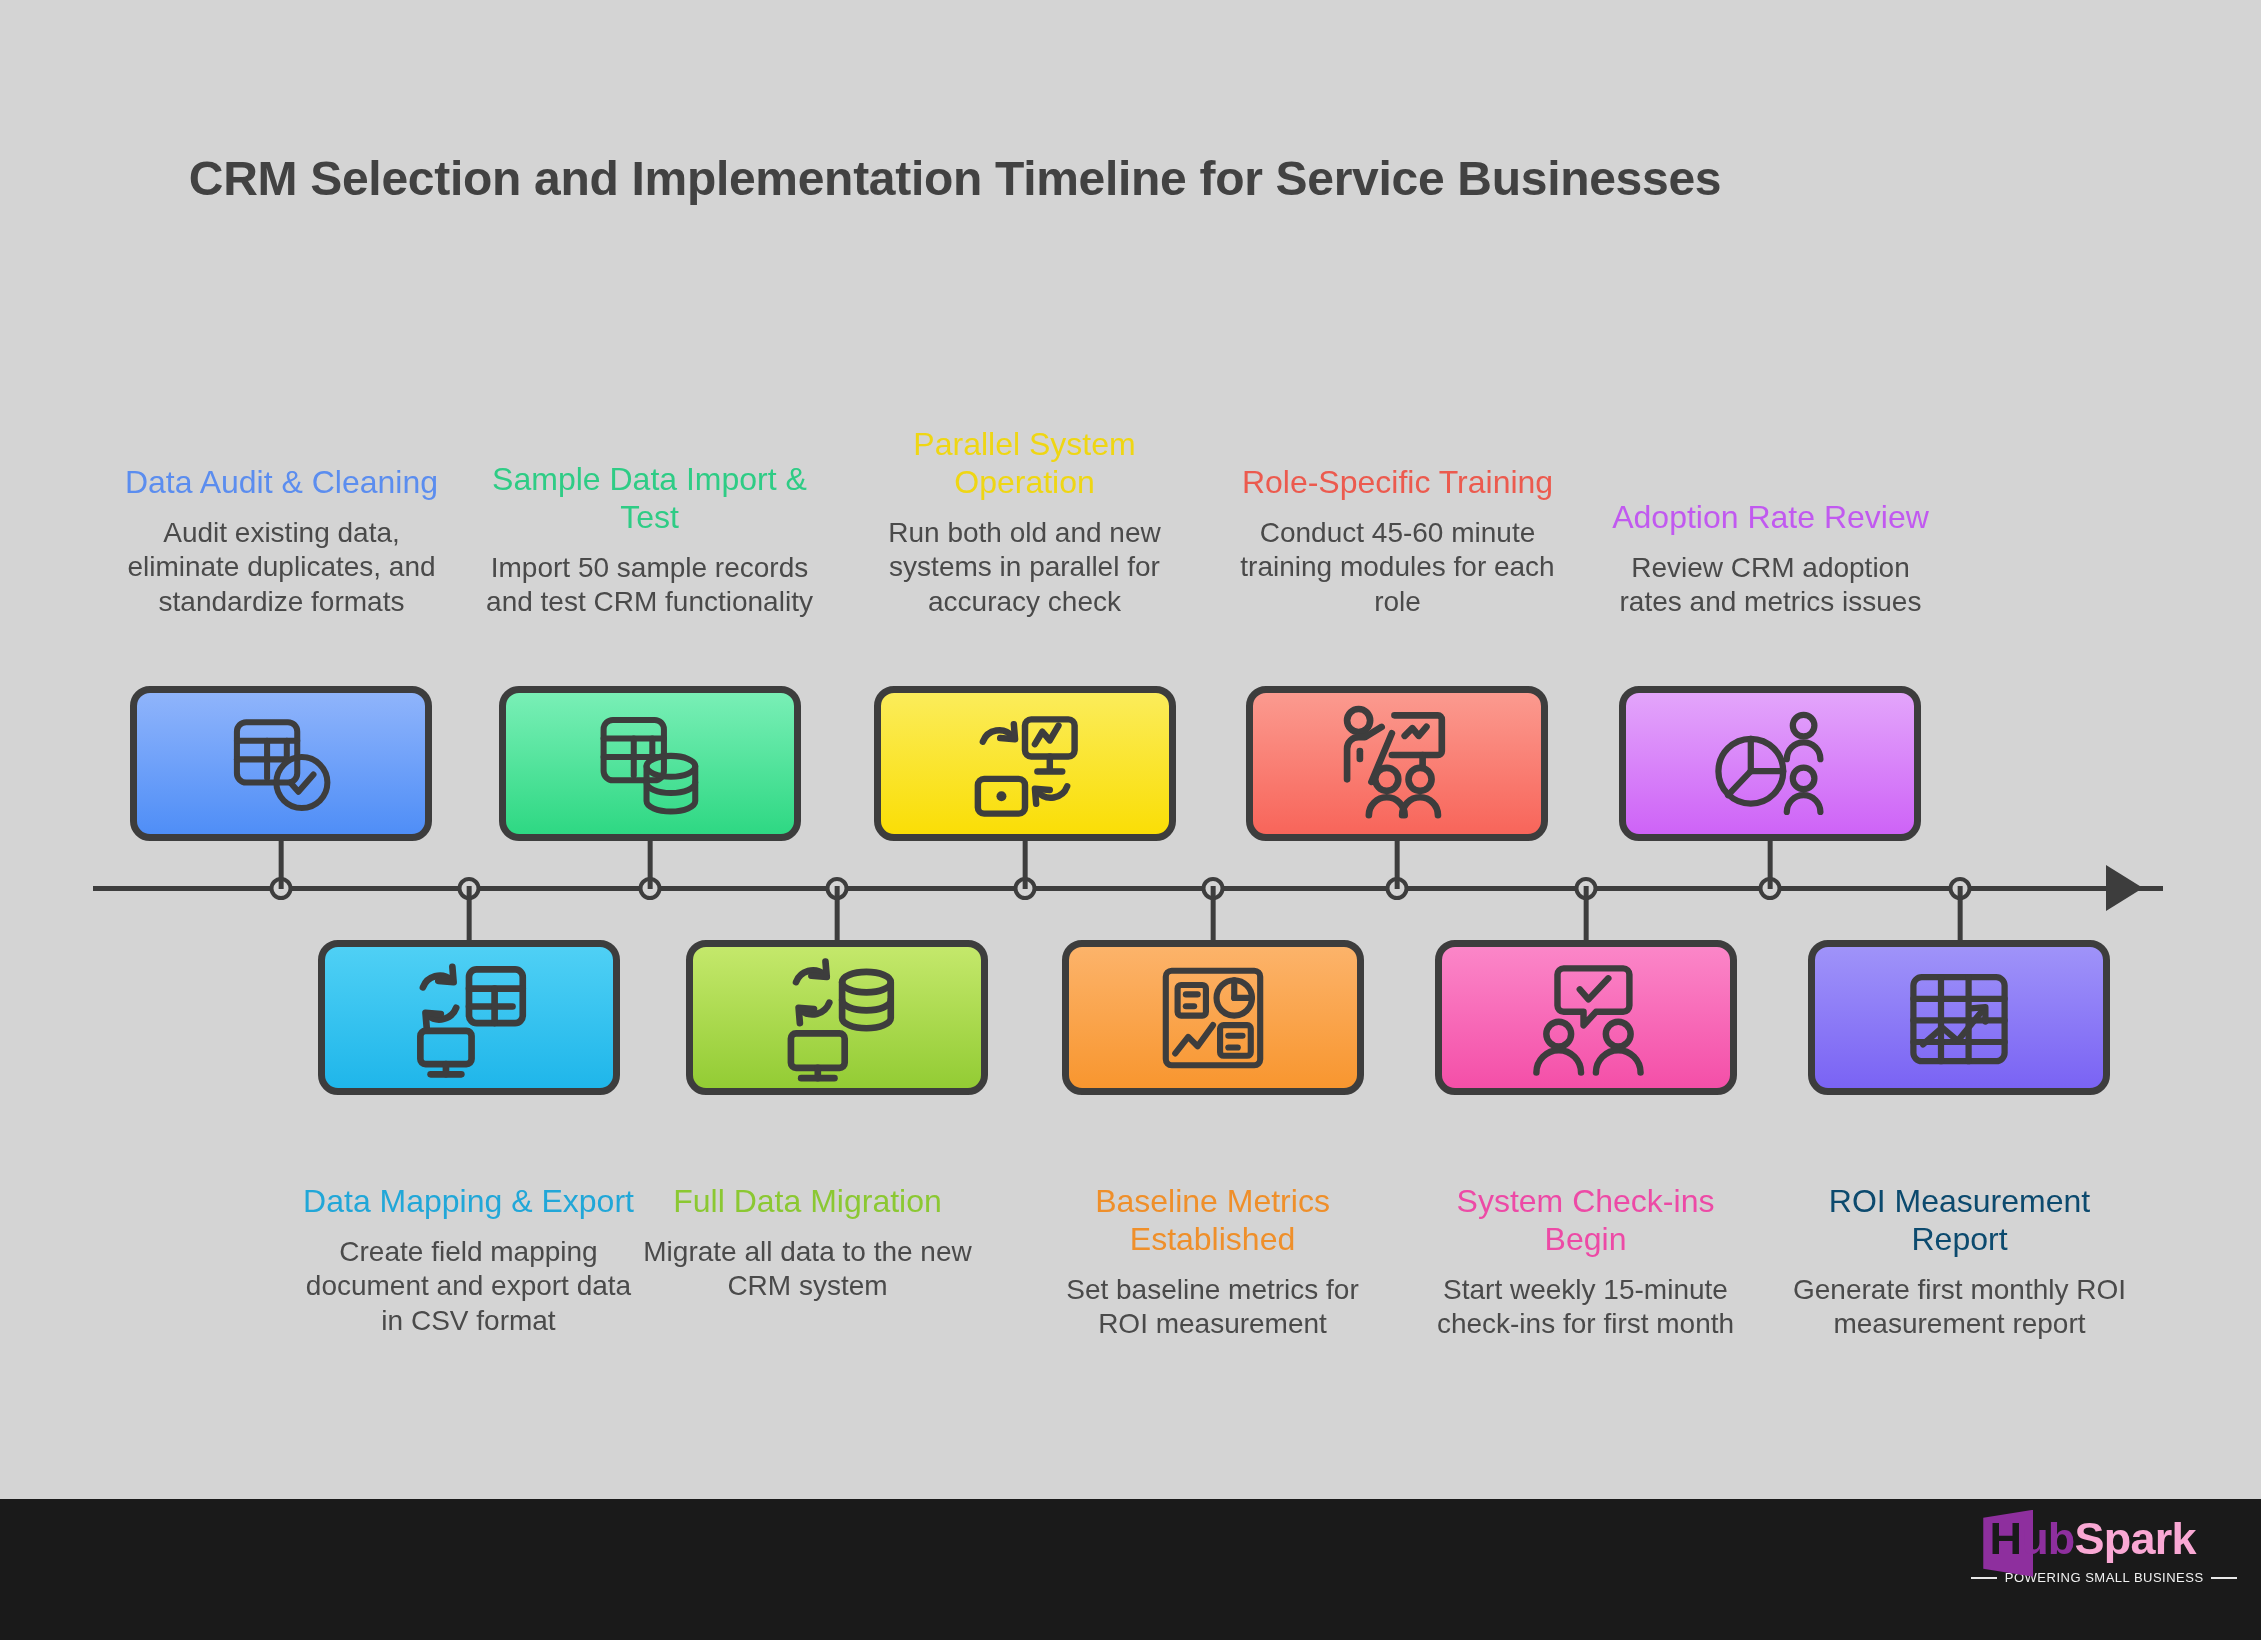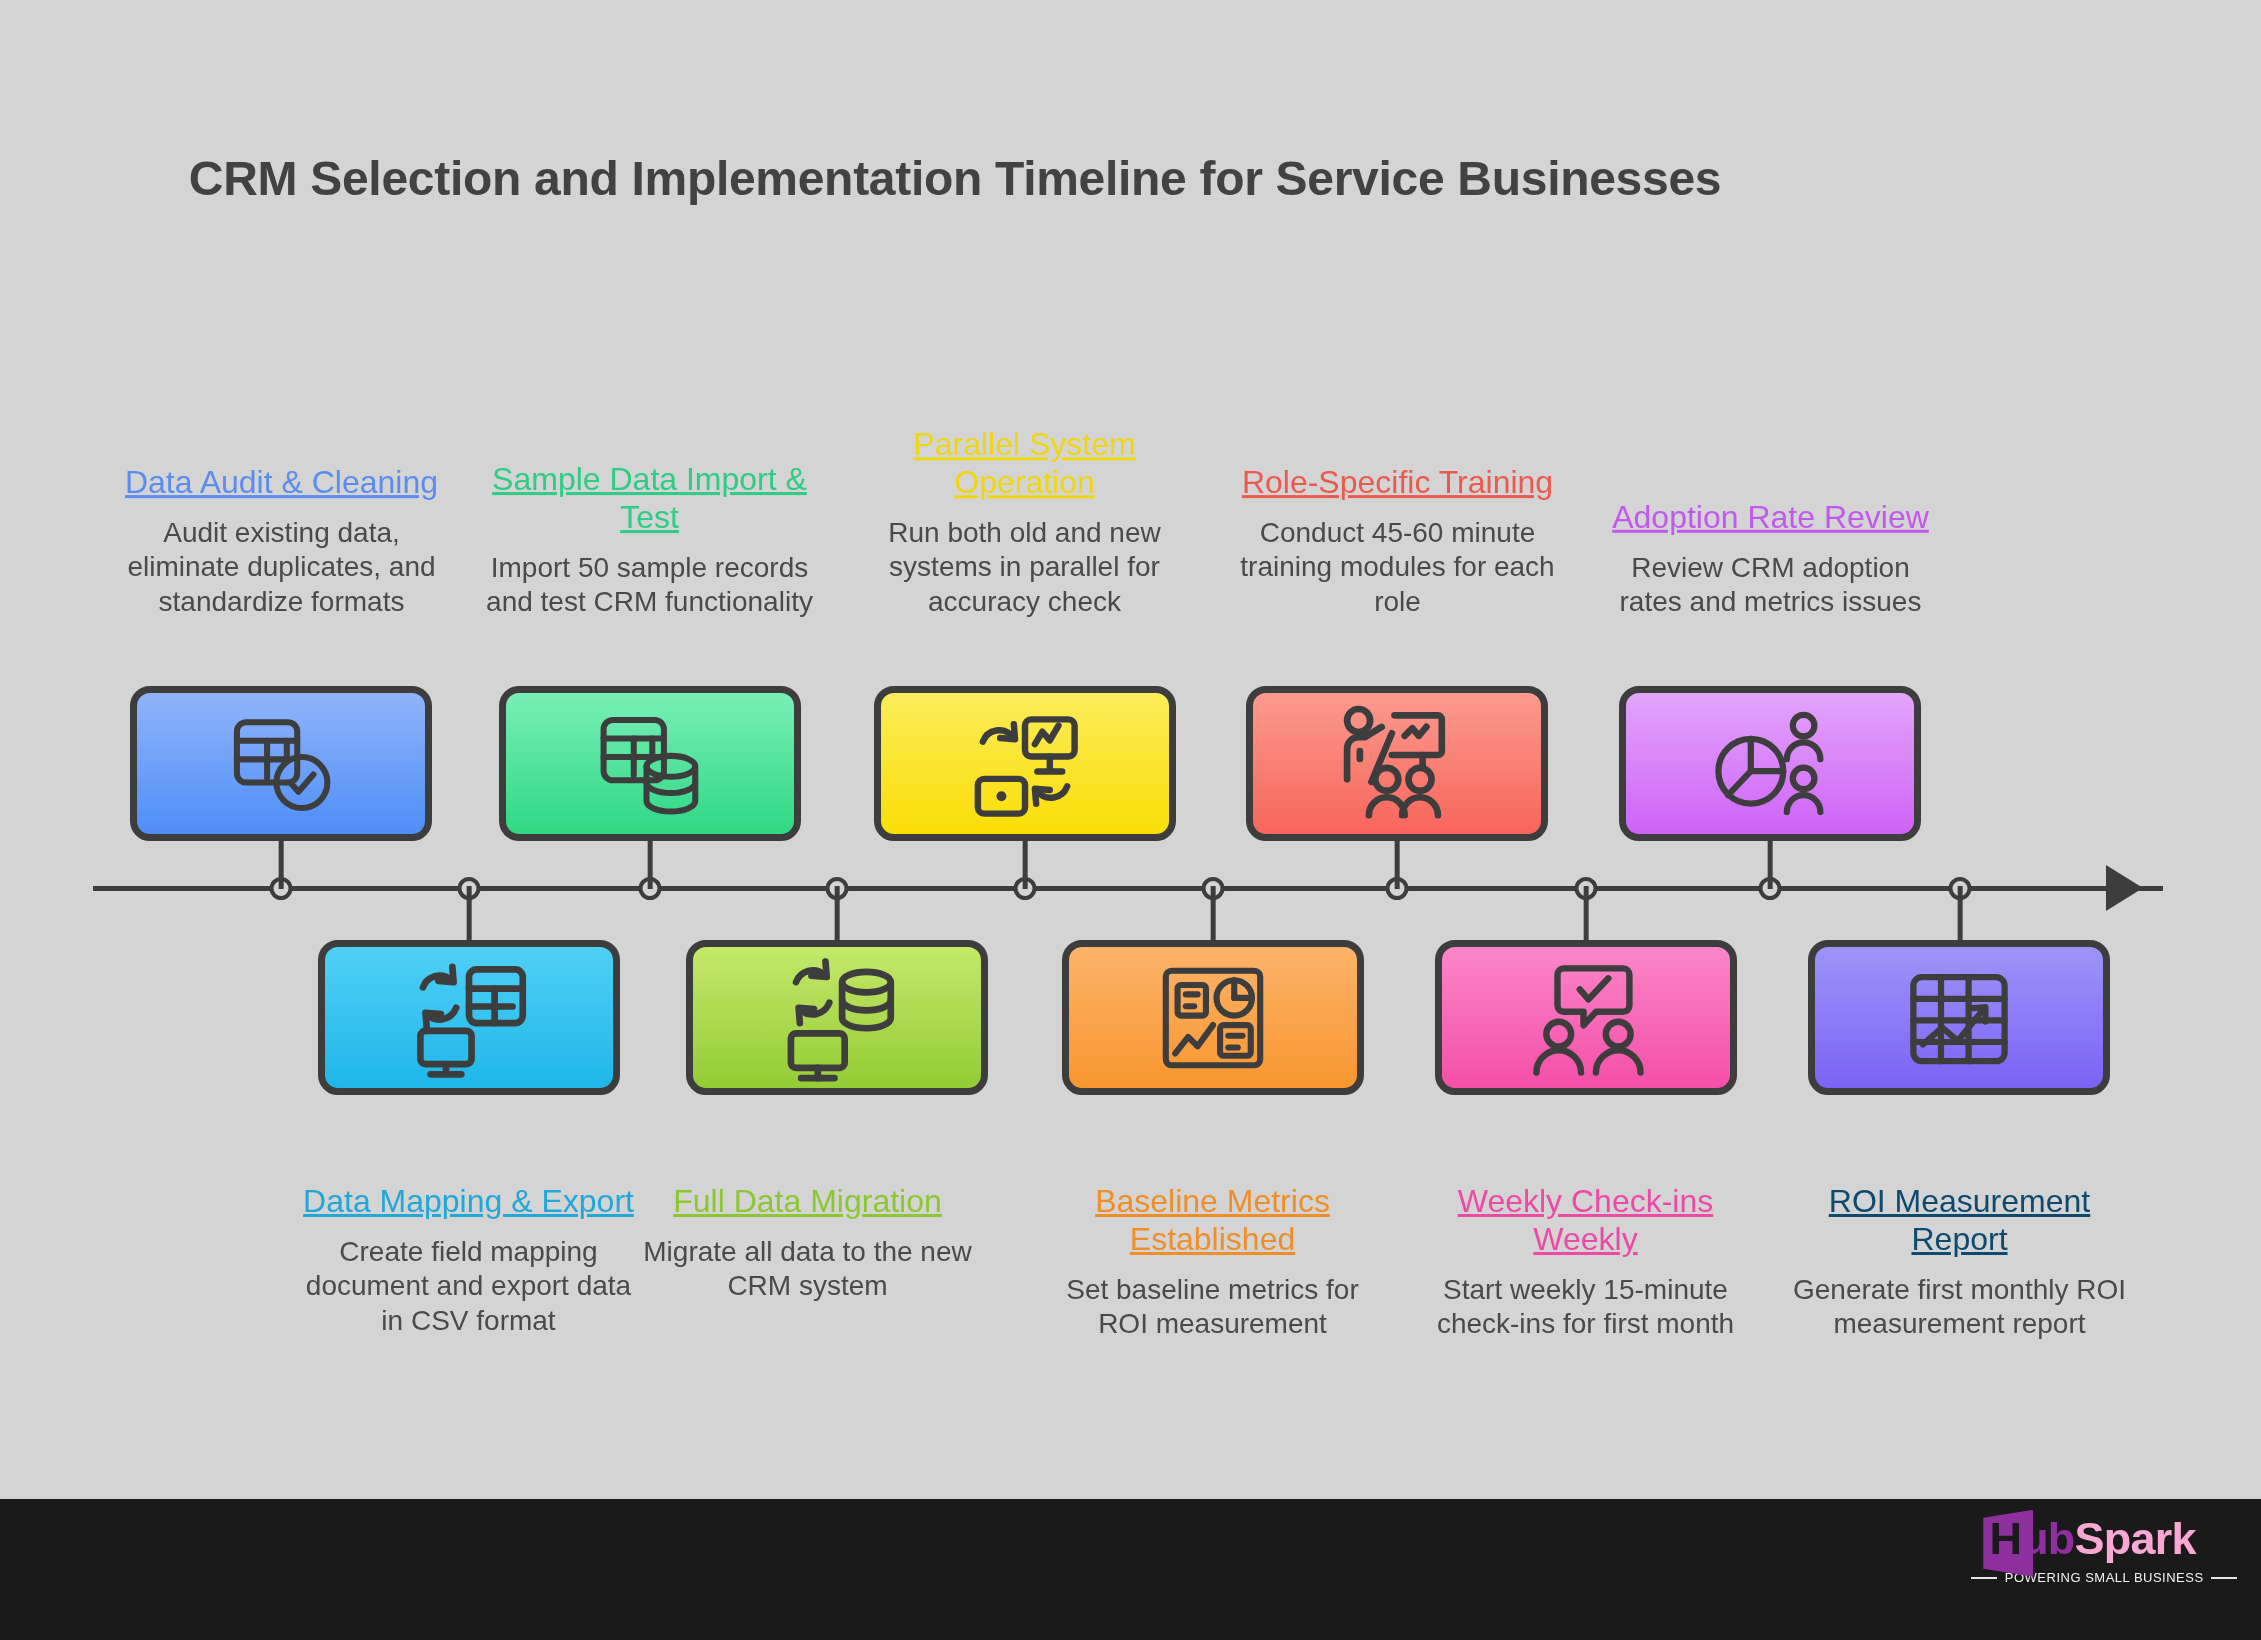--- a/index.html
+++ b/index.html
@@ -23,21 +23,20 @@
     letter-spacing:-0.3px;
   }
 
   
   .txtblock { position:absolute; width:333px; text-align:center; }
   .txtblock .head {
     font-size:32px;
     line-height:1.18;
     font-weight:400;
     margin-bottom:14px;
-    text-decoration:underline;
   }
   .txtblock .body {
     font-size:28px;
     line-height:1.24;
     color:#4a4a4a;
   }
   .txtblock.top { }
   .txtblock.bot { }
 
   
@@ -299,21 +298,21 @@
     <path d="M32 10 H80 a5 5 0 0 1 5 5 V40 a5 5 0 0 1 -5 5 H58 l-10 11 V45 H32 a5 5 0 0 1 -5 -5 V15 a5 5 0 0 1 5 -5 Z"></path>
     <path d="M45 27 l7 8 16 -17"></path>
     <circle cx="28" cy="63" r="10"></circle>
             <circle cx="76" cy="63" r="10"></circle>
     <path d="M10 94 a18 18 0 0 1 36 0"></path>
     <path d="M58 94 a18 18 0 0 1 36 0"></path>
           </svg>
         </span>
       </div>
       <div class="txtblock bot" style="left: 1419px; top: 1183px;">
-        <div class="head" style="color: rgb(237, 74, 166);">Weekly Check-ins Weekly</div>
+        <div class="head" style="color: rgb(237, 74, 166);">System Check-ins Begin</div>
         <div class="body">Start weekly 15-minute check-ins for first month</div>
       </div>
       <div class="node" style="left: 1770px;"></div>
       <div class="stem up" style="left: 1770px;"></div>
       <div class="card" style="left: 1619px; top: 686px; background: linear-gradient(rgb(227, 165, 251), rgb(206, 99, 247));">
         <span>
           <svg width="120" height="120" viewBox="0 0 100 100" fill="none" stroke="#3d3d3d" stroke-width="5.2" stroke-linecap="round" stroke-linejoin="round">
     <circle cx="34" cy="56" r="27"></circle>
     <path d="M34 56 V29"></path>
             <path d="M34 56 H61"></path>

